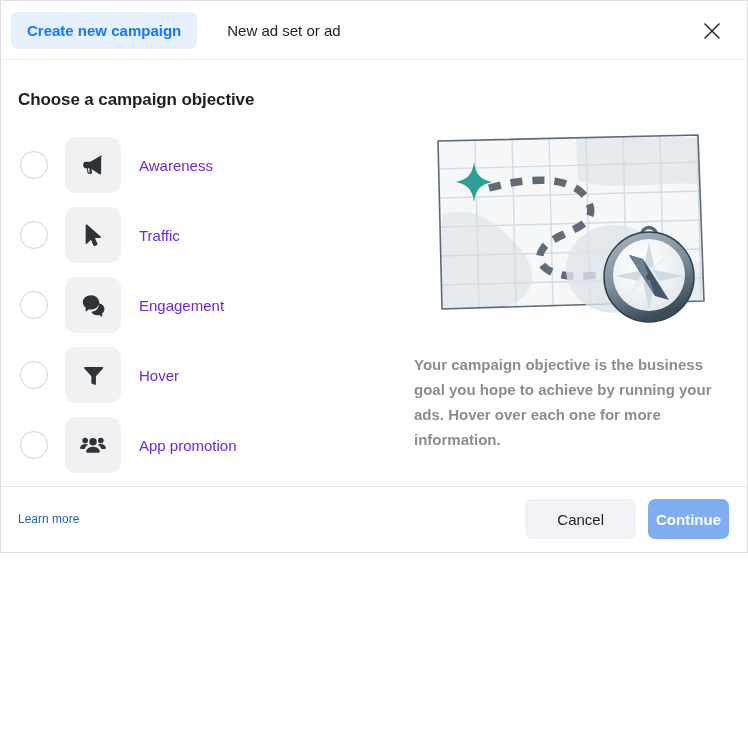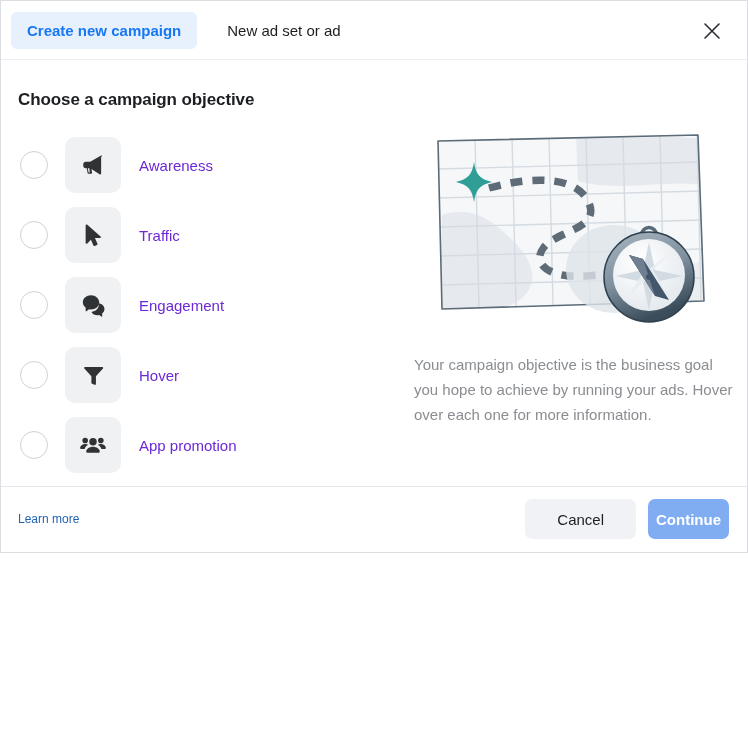--- a/index.html
+++ b/index.html
@@ -155,20 +155,21 @@
     margin: 2px 0 0 20px;
   }
   .illustration svg { display: block; }
 
   .description {
     font-size: 15px;
     line-height: 25px;
     color: #8a8d91;
     width: 320px;
     margin: 18px 0 0 8px;
+    font-weight: bold;
   }
 
   
   .footer {
     height: 66px;
     min-height: 66px;
     display: flex;
     align-items: center;
     padding: 0 18px 0 17px;
     position: relative;

